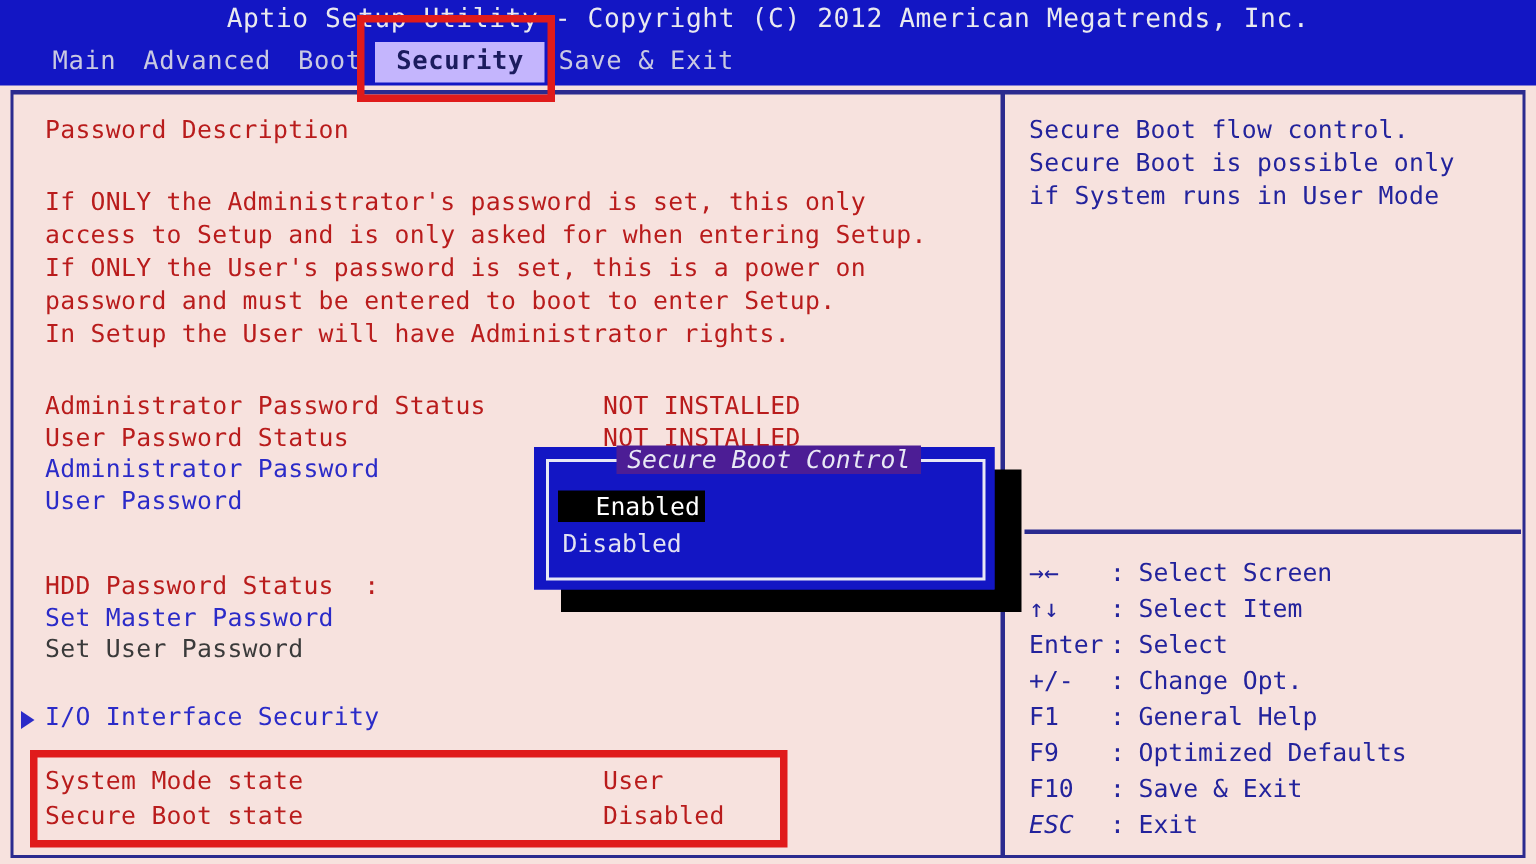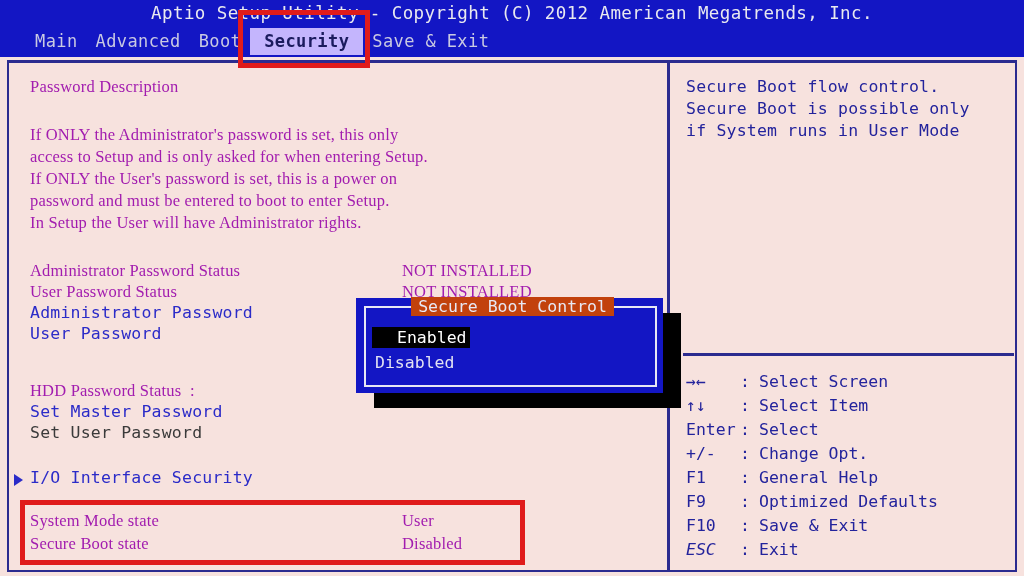--- a/index.html
+++ b/index.html
@@ -86,21 +86,21 @@
     width: 650px;
     height: 508px;
   }
   .ltext {
     position: absolute;
     font-size: 16.5px;
     letter-spacing: 0.2px;
     white-space: pre;
     line-height: 21px;
   }
-  .c-dark   { color: #a21caf; font-family: Liberation Serif, serif; }
+  .c-dark   { color: #b91c1c; }
   .c-blue   { color: #2b2bc8; }
   .c-gray   { color: #3a3a3a; }
 
   
   #right-pane {
     position: absolute;
     left: 682px; top: 62px;
     width: 334px;
     height: 508px;
   }
@@ -166,26 +166,27 @@
     box-sizing: border-box;
   }
   #popup-title-wrap {
     position: absolute;
     left: 0; top: -11px;
     width: 293px;
     text-align: center;
   }
   #popup-title {
     display: inline-block;
-    background: #c2410c;
+    background: #4c1d95;
     color: #e8e8f4;
     font-size: 16.5px;
     padding: 0 7px;
     white-space: pre;
     line-height: 19px;
+    font-style: italic;
   }
   .popup-opt {
     position: absolute;
     left: 6px;
     font-size: 16.5px;
     color: #e2e2f2;
     white-space: pre;
     line-height: 21px;
     padding: 0 3px;
   }

